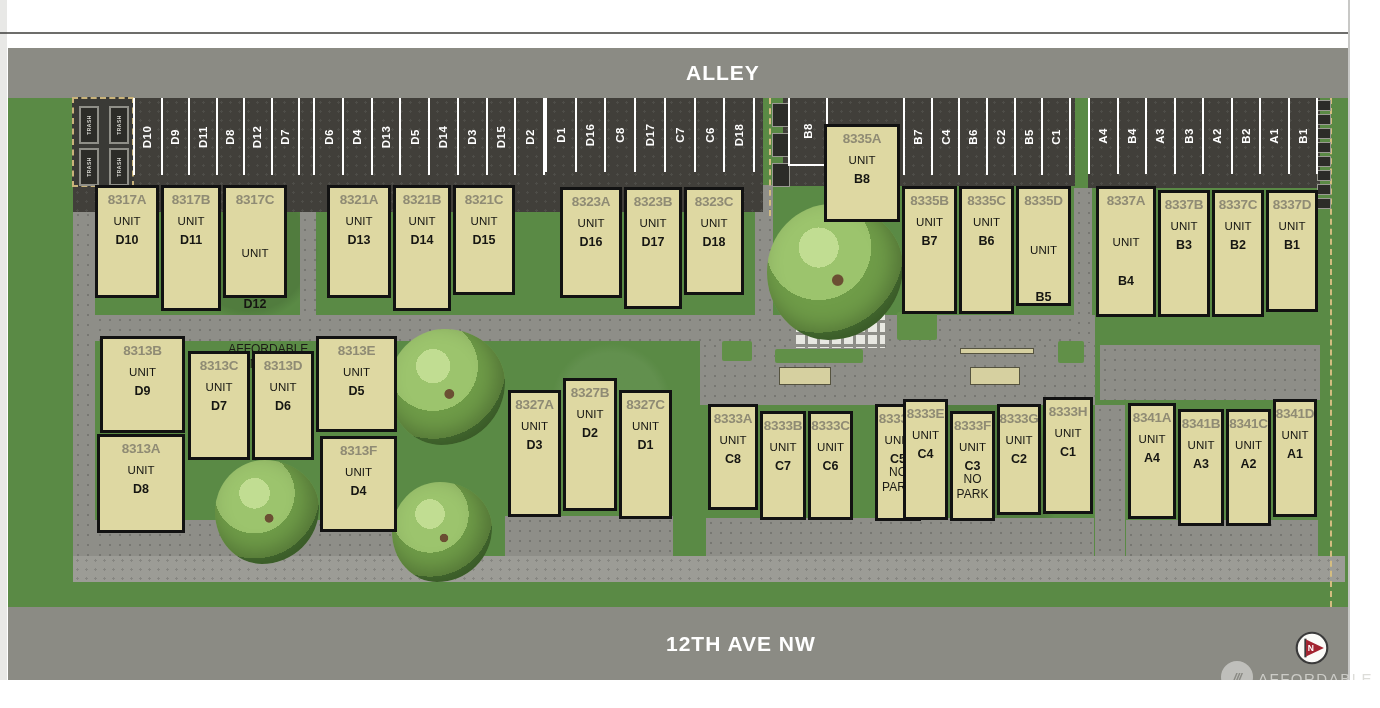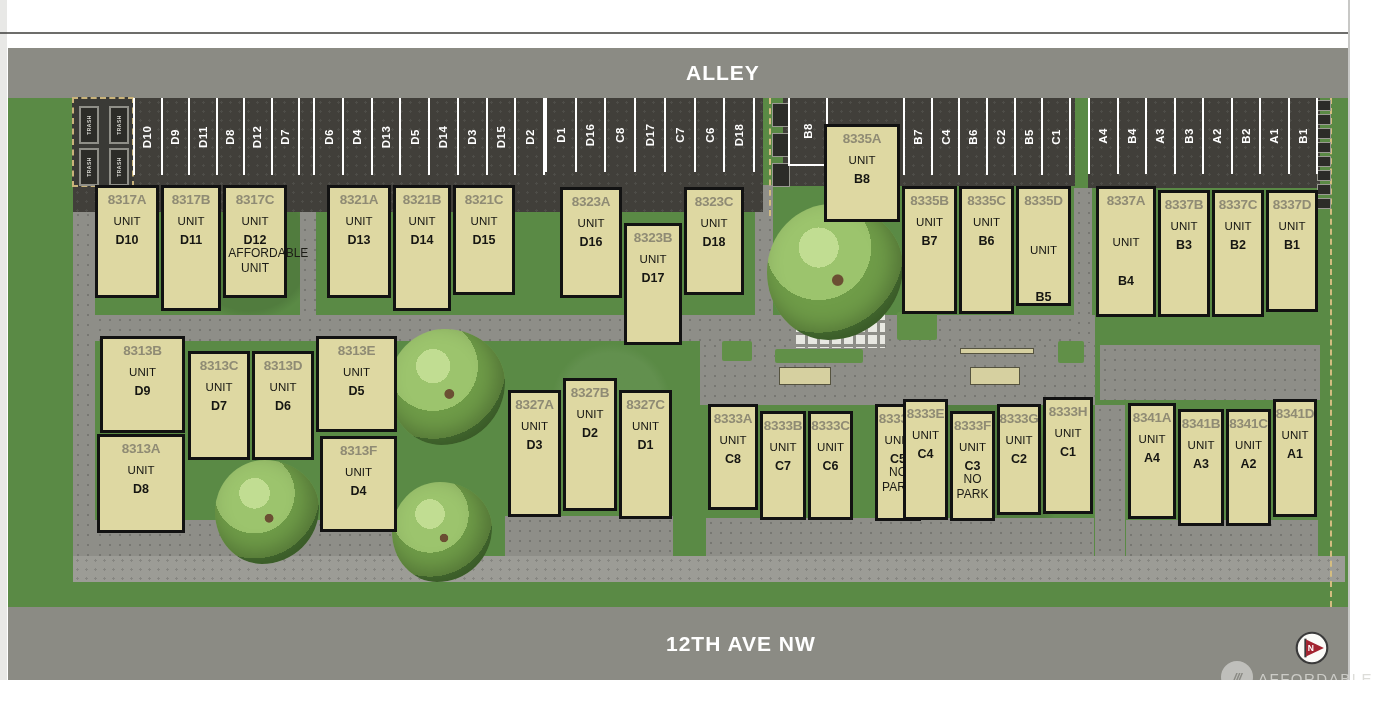--- a/index.html
+++ b/index.html
@@ -260,21 +260,21 @@
     <div class="abs bldg" style="left: 95px; top: 185px; width: 64px; height: 113px;">
       <div class="addr">8317A</div>
       <div class="unitword">UNIT</div>
       <div class="unitcode">D10</div>
     </div>
     <div class="abs bldg" style="left: 161px; top: 185px; width: 60px; height: 126px;">
       <div class="addr">8317B</div>
       <div class="unitword">UNIT</div>
       <div class="unitcode">D11</div>
     </div>
-    <div class="abs bldg" style="left: 223px; top: 185px; width: 64px; height: 113px;">
+    <div class="abs bldg" style="left: 223px; top: 185px; width: 64px; height: 113px; gap: 32px;">
       <div class="addr">8317C</div>
       <div class="unitword">UNIT</div>
       <div class="unitcode">D12</div>
       <div class="note">AFFORDABLE UNIT</div>
     </div>
     <div class="abs bldg" style="left: 327px; top: 185px; width: 64px; height: 113px;">
       <div class="addr">8321A</div>
       <div class="unitword">UNIT</div>
       <div class="unitcode">D13</div>
     </div>
@@ -286,21 +286,21 @@
     <div class="abs bldg" style="left: 453px; top: 185px; width: 62px; height: 110px;">
       <div class="addr">8321C</div>
       <div class="unitword">UNIT</div>
       <div class="unitcode">D15</div>
     </div>
     <div class="abs bldg" style="left: 560px; top: 187px; width: 62px; height: 111px;">
       <div class="addr">8323A</div>
       <div class="unitword">UNIT</div>
       <div class="unitcode">D16</div>
     </div>
-    <div class="abs bldg" style="left: 624px; top: 187px; width: 58px; height: 122px; margin-top: 36px;">
+    <div class="abs bldg" style="left: 624px; top: 187px; width: 58px; height: 122px;">
       <div class="addr">8323B</div>
       <div class="unitword">UNIT</div>
       <div class="unitcode">D17</div>
     </div>
     <div class="abs bldg" style="left: 684px; top: 187px; width: 60px; height: 108px;">
       <div class="addr">8323C</div>
       <div class="unitword">UNIT</div>
       <div class="unitcode">D18</div>
     </div>
     <div class="abs bldg" style="left: 824px; top: 124px; width: 76px; height: 98px;">

